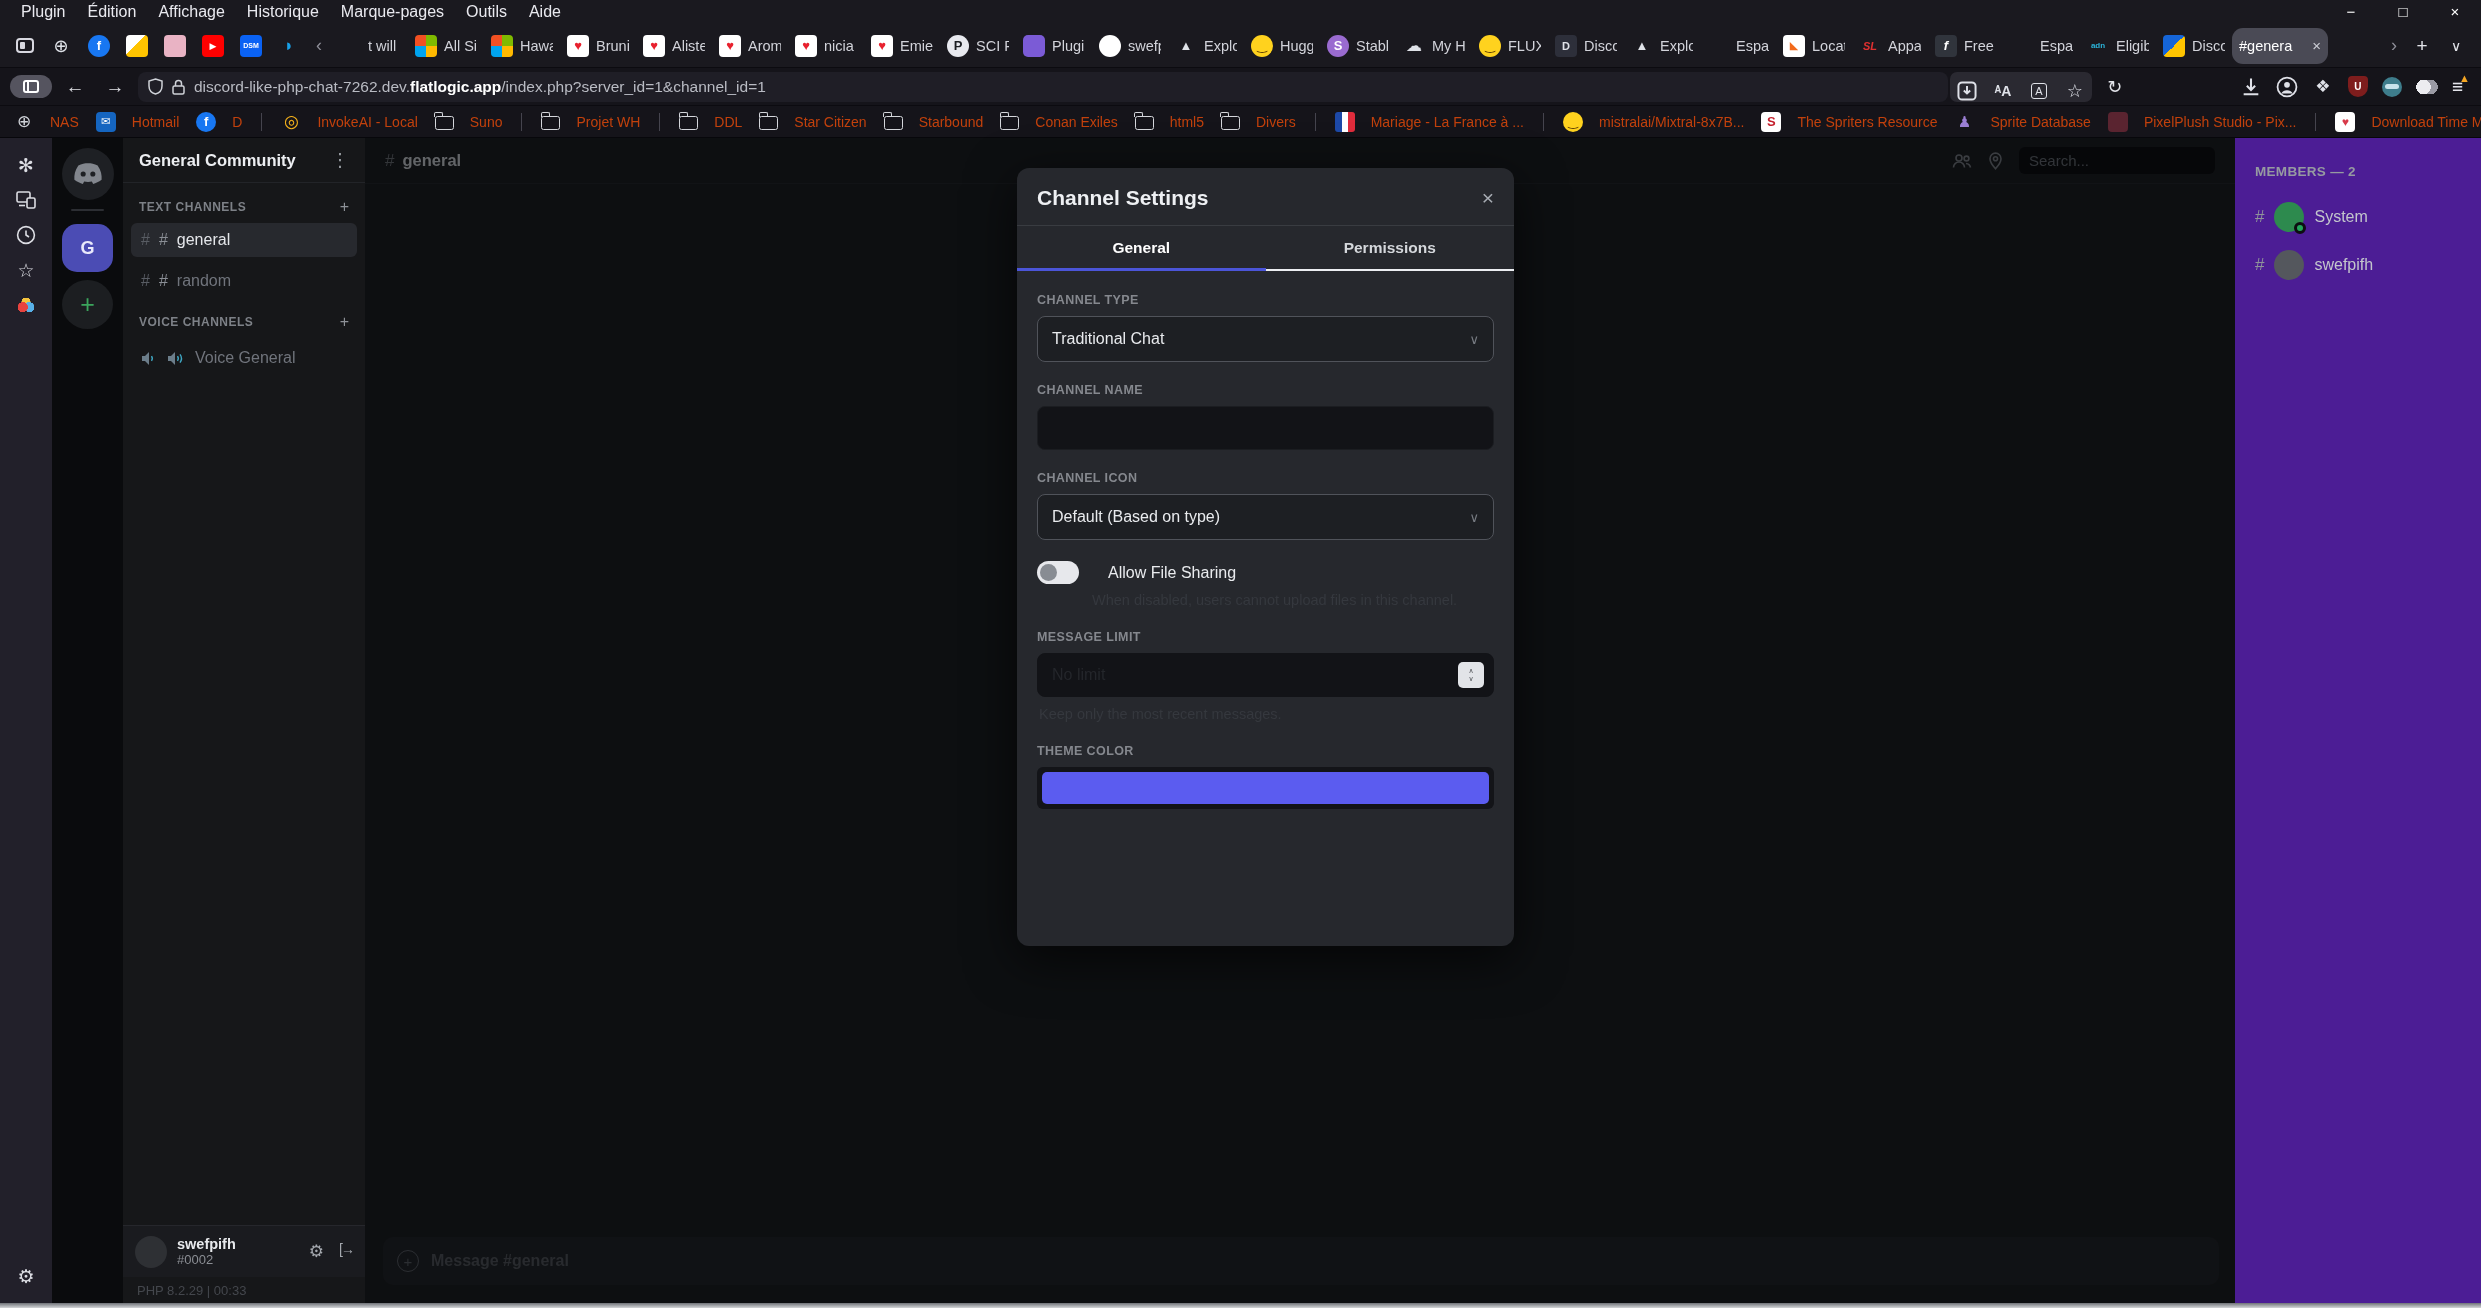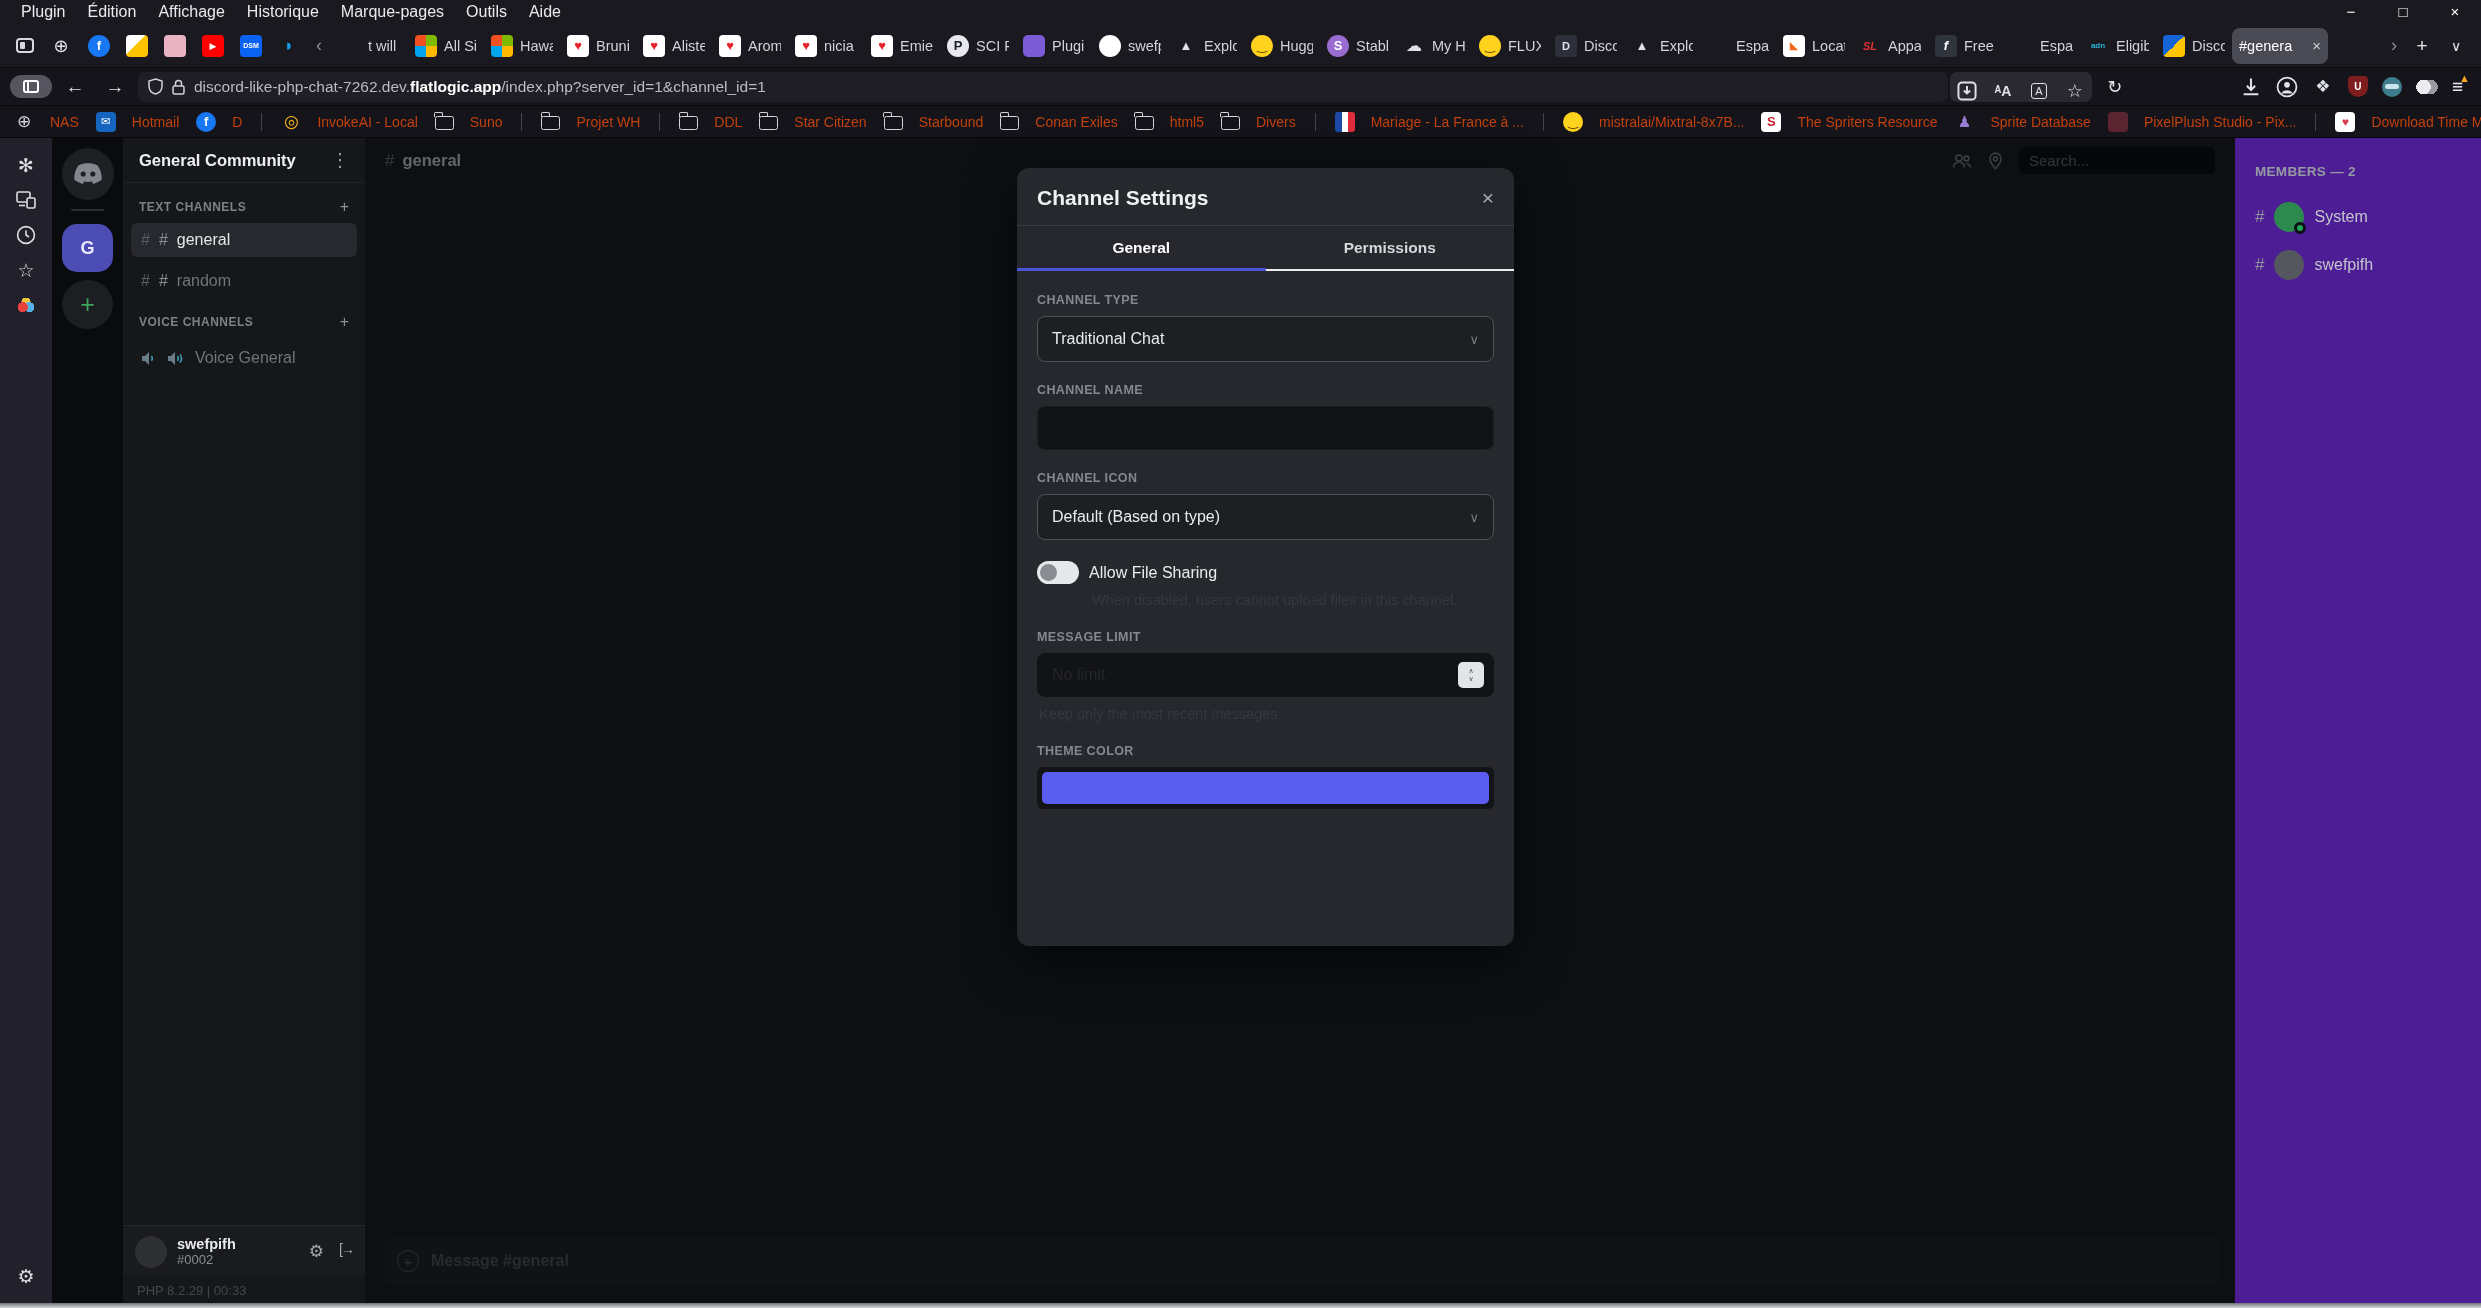--- a/index.html
+++ b/index.html
@@ -16,21 +16,21 @@
   .tabbar { height:44px; background:#1a191f; display:flex; align-items:center; padding:0 8px; border-bottom:1px solid #0c0b10; }
   .fxview { width:34px; height:34px; display:flex; align-items:center; justify-content:center; border-radius:6px; }
   .fxv-ico { width:18px; height:15px; border:2px solid #d8d8e0; border-radius:4px; position:relative; }
   .fxv-ico::before { content:""; position:absolute; left:2px; top:2px; width:5px; height:7px; background:#d8d8e0; border-radius:1px; }
   .pinned { display:flex; align-items:center; }
   .ptab { width:38px; height:36px; display:flex; align-items:center; justify-content:center; border-radius:6px; }
   .tico { width:22px; height:22px; border-radius:4px; display:flex; align-items:center; justify-content:center; font-size:13px; flex:none; overflow:hidden; }
   .tscroll { width:22px; text-align:center; color:#8e8e98; font-size:18px; }
   .tabs { display:flex; align-items:center; flex:1; overflow:hidden; margin:0 2px; }
   .tab { display:flex; align-items:center; gap:7px; width:76px; flex:none; height:36px; padding:0 7px; border-radius:8px; }
-  .tab.active { width:96px; background:#4a4a55; }
+  .tab.active { width:96px; background:#4a4a55;border-radius:11px; }
   .tlab { font-size:14.5px; color:#d2d3da; white-space:nowrap; overflow:hidden; flex:1; }
   .tab.active .tlab { color:#fff; }
   .tx { color:#cdced6; font-size:15px; }
   .tx:empty { display:none; }
   .tbtn { width:34px; text-align:center; color:#e3e4ea; font-size:19px; }
 
   .navbar { height:38px; background:#15141a; display:flex; align-items:center; padding:0 10px; gap:6px; border-bottom:1px solid #0c0b10; }
   .navbtn { width:34px; height:28px; display:flex; align-items:center; justify-content:center; border-radius:6px; color:#e2e3e9; font-size:19px; }
   .navbtn.toggle { background:#55545f; }
   .tgl-ico { width:16px; height:13px; border:2px solid #fff; border-radius:3px; position:relative; }
@@ -126,21 +126,21 @@
   .m-close { color:#a8adb4; font-size:21px; }
   .m-tabs { display:flex; }
   .mtab { flex:1; text-align:center; padding:13px 0 11px; font-size:15.5px; font-weight:600; color:#d4d7db; border-bottom:2px solid #eceef2; }
   .mtab.active { color:#fff; border-bottom:3px solid #4b55d8; }
   .m-body { padding:22px 20px 0; }
   .flabel { font-size:12.5px; font-weight:700; letter-spacing:.4px; color:#85888e; margin-bottom:9px; }
   .select { height:46px; background:#1d1f23; border:1px solid #50535a; border-radius:8px; display:flex; align-items:center; padding:0 14px; margin-bottom:21px; }
   .sel-val { flex:1; font-size:16px; color:#e9ebee; }
   .sel-chev { color:#787c83; font-size:13px; }
   .txt-in { width:100%; height:44px; background:#121317; border:1px solid #1b1d21; border-radius:8px; color:#e9ebee; font-size:16px; padding:0 14px; margin-bottom:21px; font-family:inherit; }
-  .toggle-row { display:flex; align-items:center; gap:10px; margin:3px 0 8px; }
+  .toggle-row { display:flex; align-items:center; gap:29px; margin:3px 0 8px; }
   .toggle { width:42px; height:23px; background:#e7e8ec; border-radius:12px; position:relative; flex:none; }
   .knob { position:absolute; left:3px; top:3px; width:17px; height:17px; border-radius:50%; background:#888c93; }
   .tgl-label { font-size:16px; color:#e9ebee; }
   .help { font-size:14.5px; color:#35383e; margin:0 0 22px 55px; }
   .help.noindent { margin-left:2px; margin-top:9px; }
   .limit-wrap { position:relative; }
   .limit-in { margin-bottom:0; border-color:#121317; }
   .limit-in::placeholder { color:#24262b; }
   .spinner { position:absolute; right:10px; top:9px; width:26px; height:26px; background:#e2e4e8; border-radius:5px; display:flex; flex-direction:column; align-items:center; justify-content:center; color:#4a4d52; font-size:7px; line-height:8px; }
   .colorbox { height:42px; background:#131418; border-radius:6px; padding:5px; margin-bottom:19px; }

